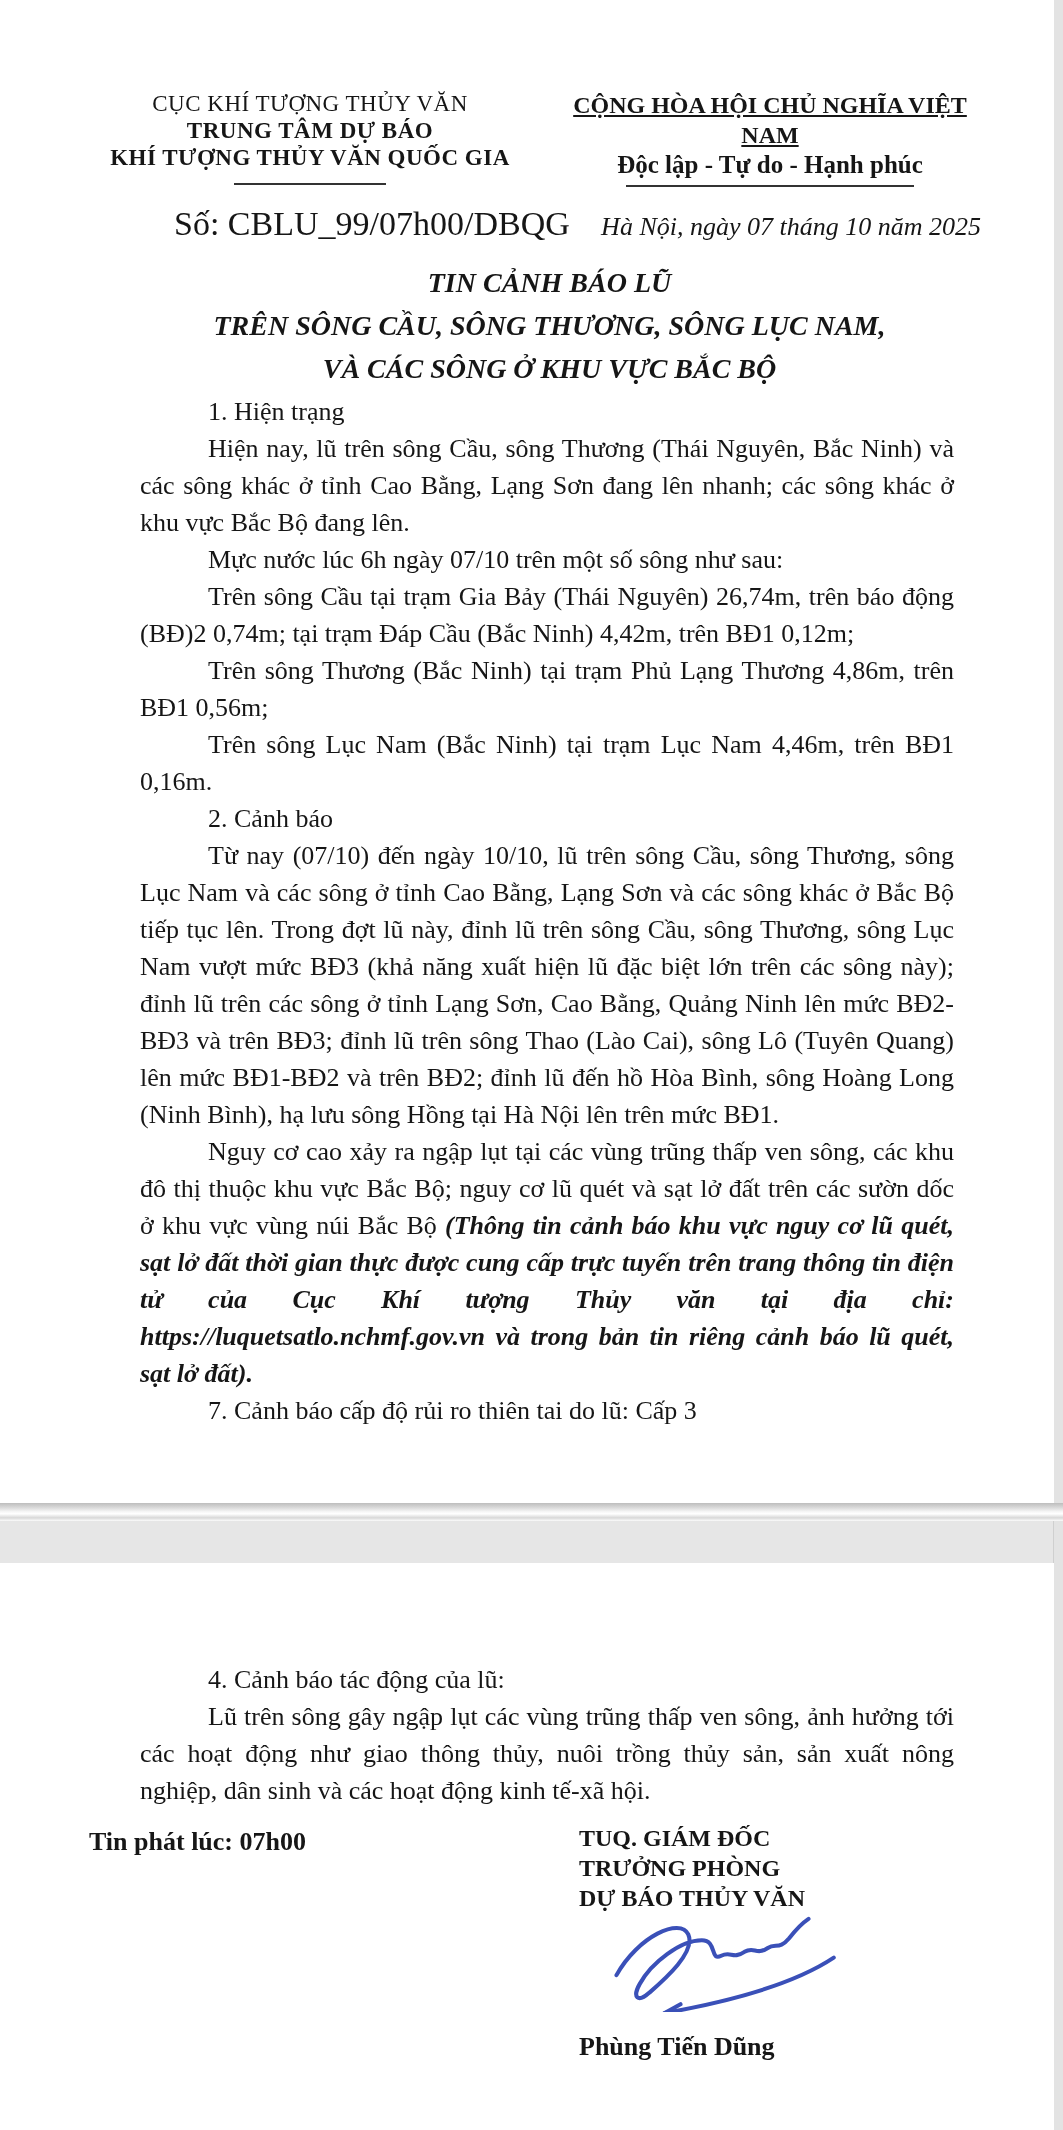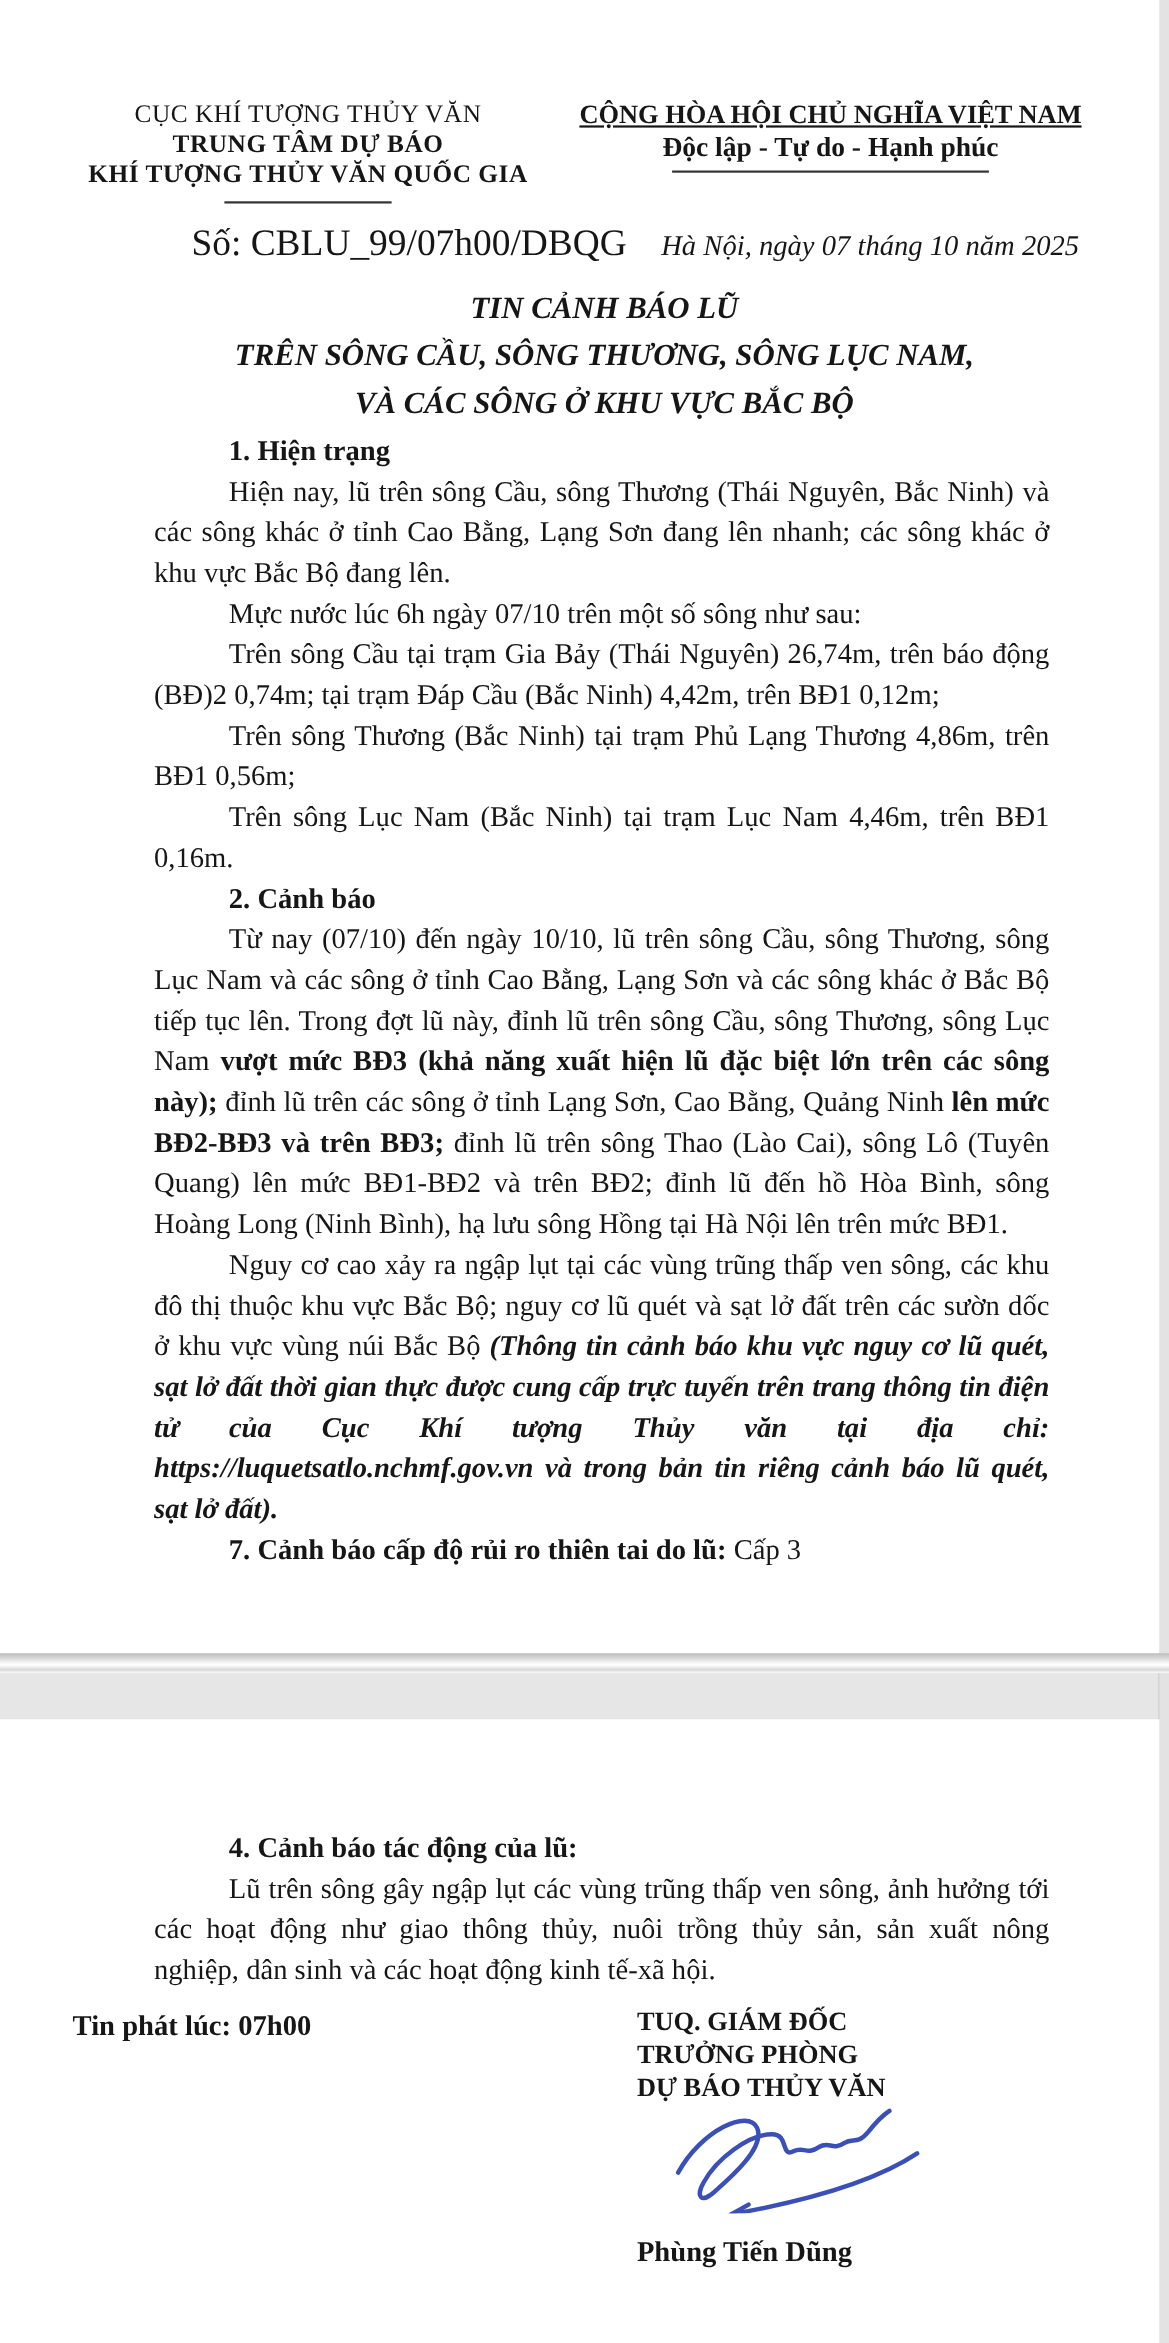--- a/index.html
+++ b/index.html
@@ -18,21 +18,21 @@
   .page{
     position:relative;background:#ffffff;margin-right:9px;z-index:1;
   }
   .page-1{height:1503px;}
   .page-2{height:609px;}
   .page-gap{
     position:relative;z-index:2;height:18px;width:1063px;margin-right:-9px;
     background:linear-gradient(180deg,#bdbdbd 0%,#dcdcdc 28%,#f6f6f6 48%,#ffffff 60%,#d8d8d8 82%,#fbfbfb 100%);
   }
   
-  .doc-header{display:flex;padding:90px 70px 0 68px;}
+  .doc-header{display:flex;padding:90px 70px 0 98px;}
   .org-block{width:424px;text-align:center;}
   .org-line1{font-size:23px;line-height:27px;font-weight:normal;letter-spacing:.5px;}
   .org-line2,.org-line3{font-size:23px;line-height:27px;font-weight:bold;letter-spacing:.5px;}
   .org-rule{width:152px;border:none;border-top:2px solid #333;margin:12px auto 0 auto;}
   .motto-block{flex:1;margin-left:34px;text-align:center;}
   .motto-line1{font-size:24px;line-height:30px;font-weight:bold;text-decoration:underline;}
   .motto-line2{font-size:25px;line-height:30px;font-weight:bold;}
   .motto-rule{width:288px;border:none;border-top:2px solid #333;margin:5px auto 0 auto;}
   
   .doc-meta{display:flex;justify-content:space-between;align-items:baseline;
@@ -40,27 +40,27 @@
   .doc-number{font-size:34px;}
   .place-date{font-size:26px;font-style:italic;}
   
   .doc-title{margin-top:18px;text-align:center;padding-left:45px;font-weight:bold;}
   .title-line{font-size:28px;line-height:43px;font-style:italic;}
   
   .doc-body{margin:0;padding:3px 100px 0 140px;}
   .blk{margin:0;font-size:26px;line-height:37px;text-indent:68px;text-align:justify;}
   .blk.heading{text-align:left;}
   .run-normal{font-weight:normal;font-style:normal;}
-  .run-bold{font-weight:bold;font-style:normal;}
+  .run-bold{font-weight:normal;font-style:normal;}
   .run-bolditalic{font-weight:bold;font-style:italic;}
   
   .page-2 .doc-body{padding-top:98px;margin-top:42px;}
   
   .doc-footer{display:flex;justify-content:space-between;align-items:flex-start;
-    padding:14px 95px 0 66px;}
+    padding:14px 95px 0 89px;}
   .issue-time{font-size:26px;font-weight:bold;line-height:37px;}
   .sign-block{width:380px;text-align:left;}
   .signer-title{font-size:24px;line-height:30px;font-weight:bold;}
   .signature-wrap{margin-top:2px;height:97px;}
   .signer-name{font-size:26px;font-weight:bold;line-height:34px;margin-top:18px;}
 </style>
 </head>
 <body>
 
 <div class="page page-1">

